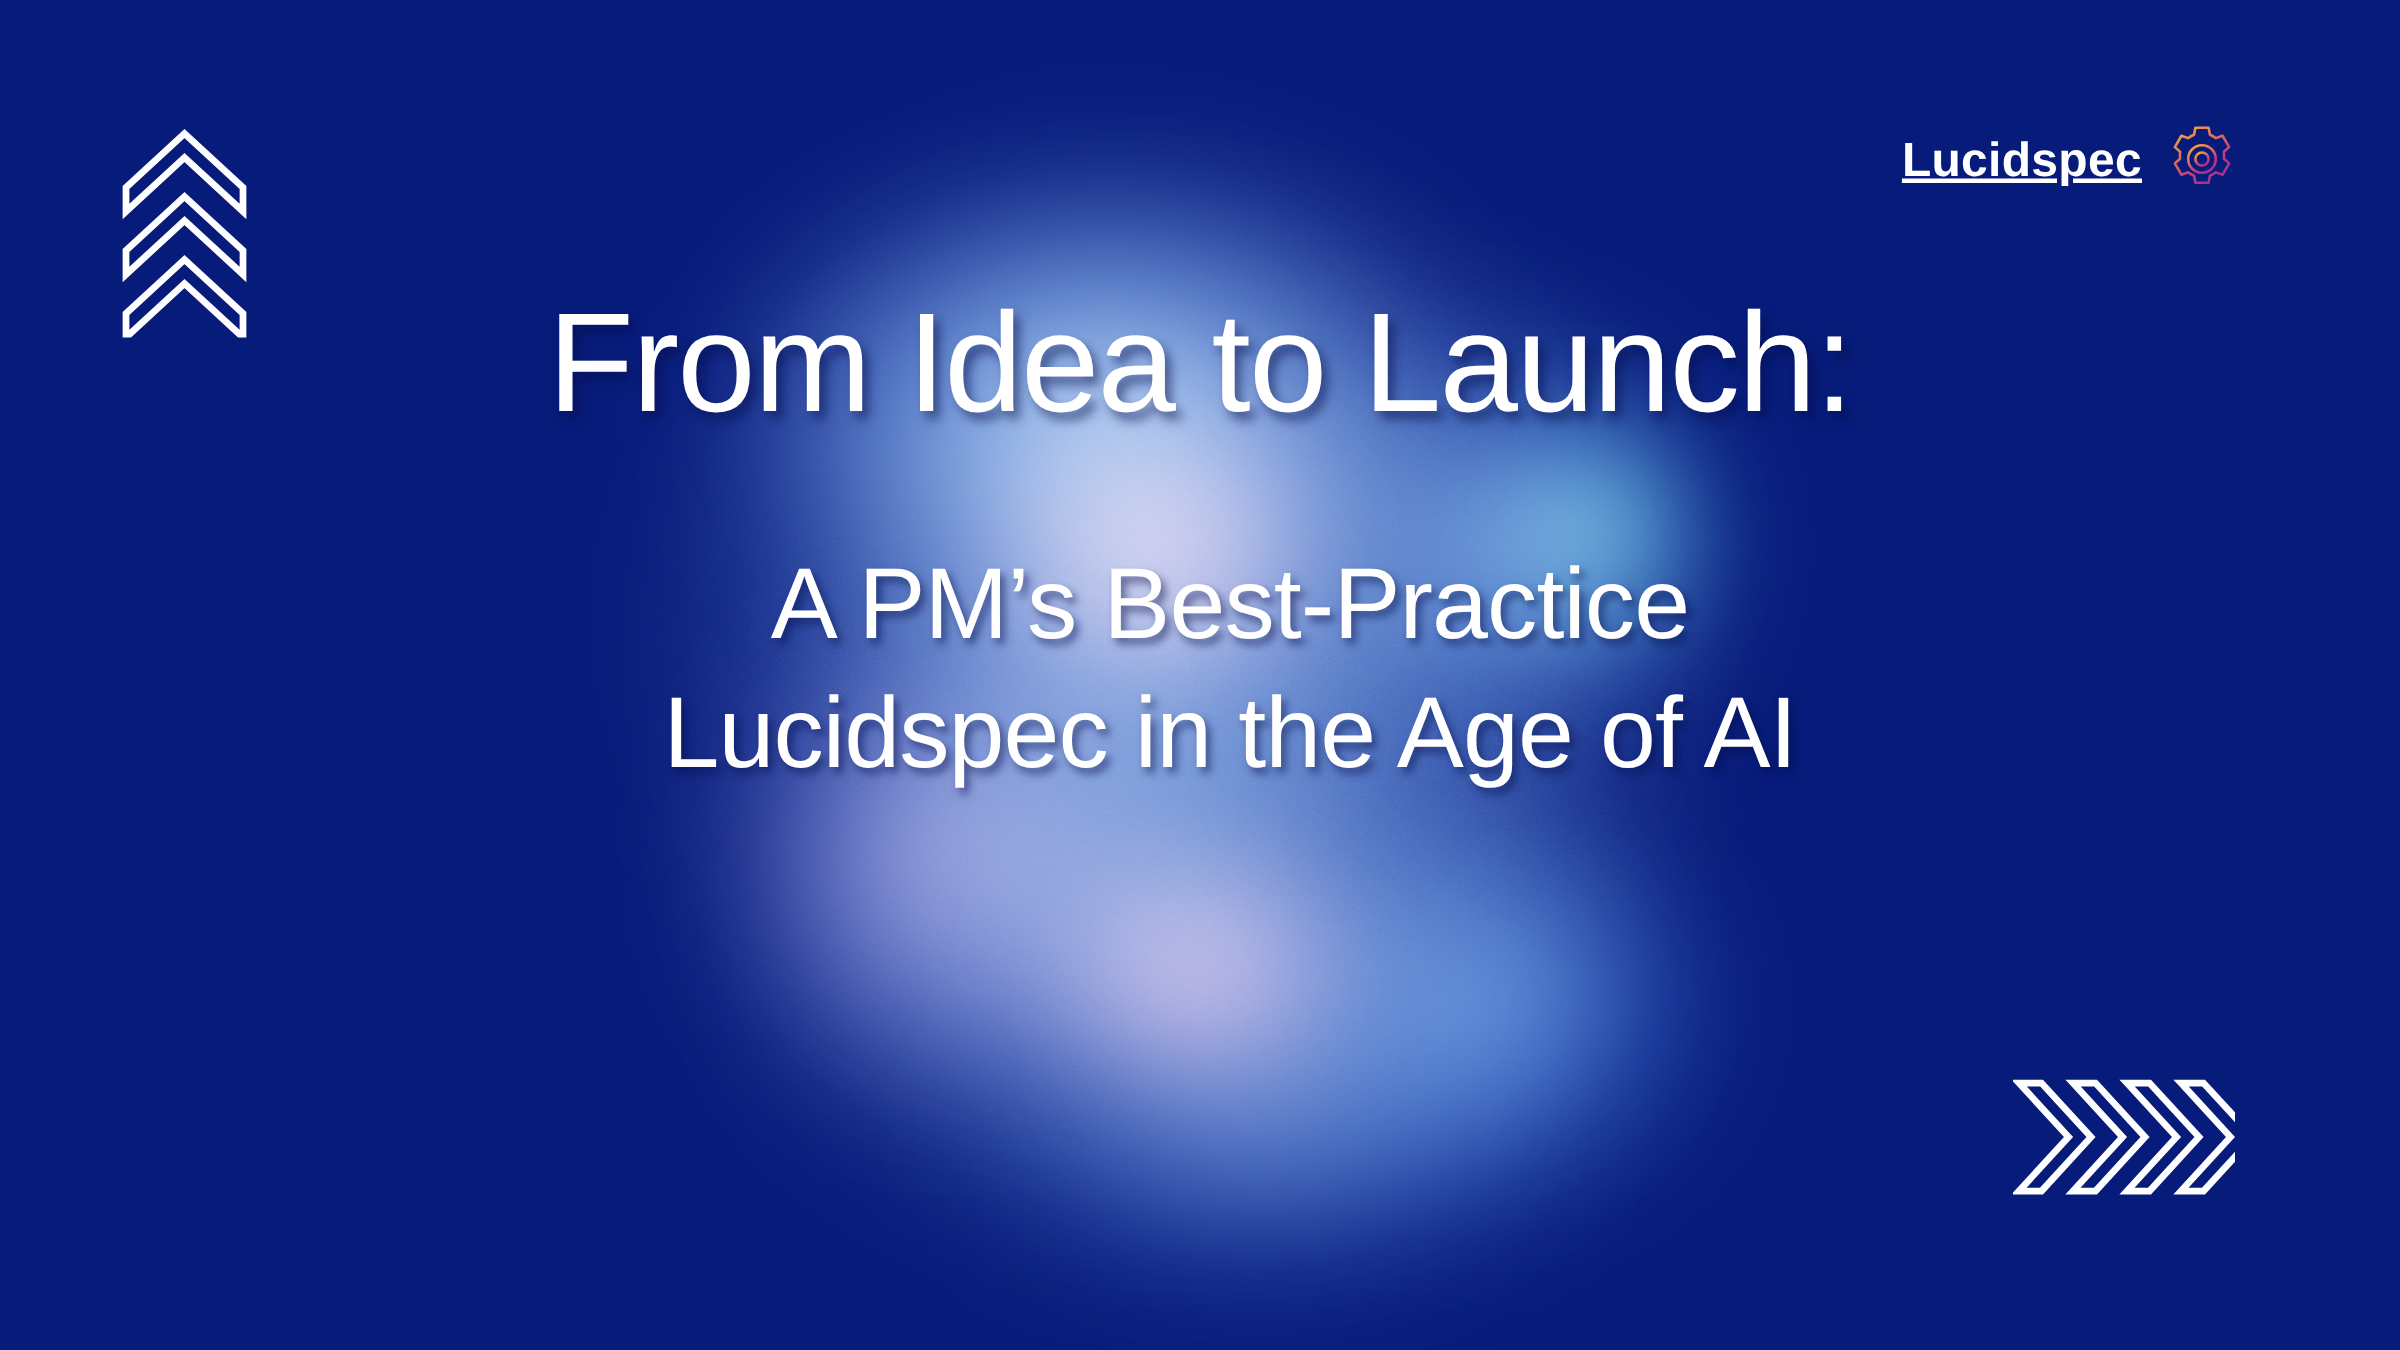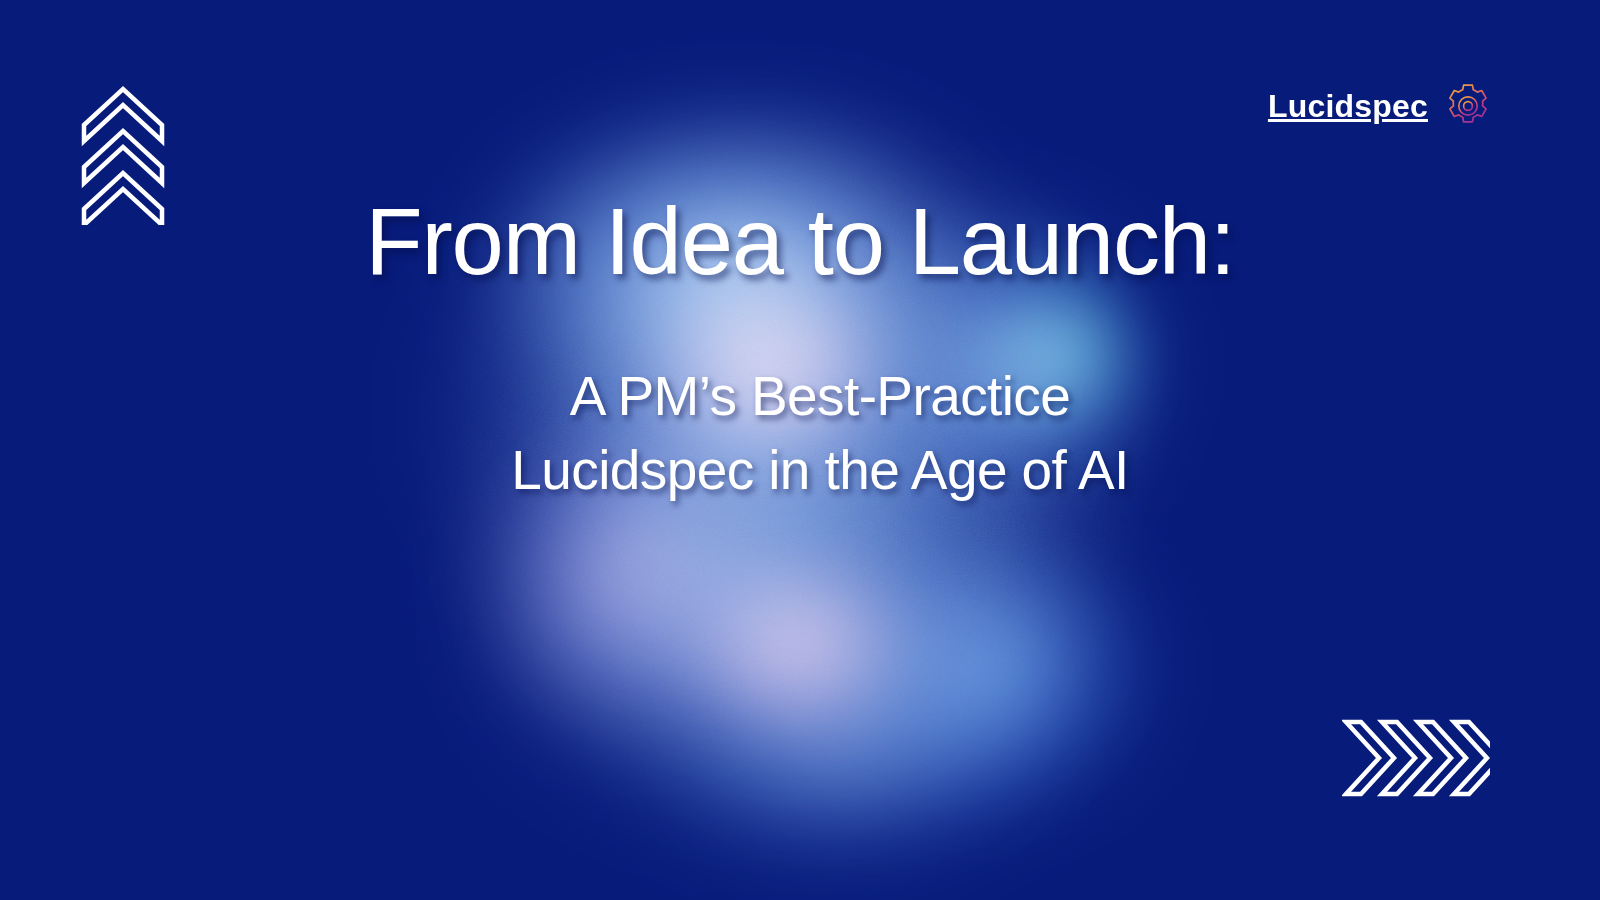--- a/index.html
+++ b/index.html
@@ -187,21 +187,21 @@
   }
   #title-main {
     font-size: 94px;
     font-weight: 400;
     letter-spacing: -1.2px;
     line-height: 1.06;
     text-shadow: 4px 5px 7px rgba(5,15,75,0.55);
     white-space: nowrap;
   }
   .subtitle-line {
-    font-size: 55px;
+    font-size: 67px;
     font-weight: 400;
     letter-spacing: -0.6px;
     line-height: 1.08;
     text-shadow: 3px 4px 6px rgba(5,15,75,0.55);
     white-space: nowrap;
     padding-left: 40px;
   }
   #subtitle-line-1 { margin-top: 76px; }
   #subtitle-line-2 { margin-top: 14px; }
 </style>

